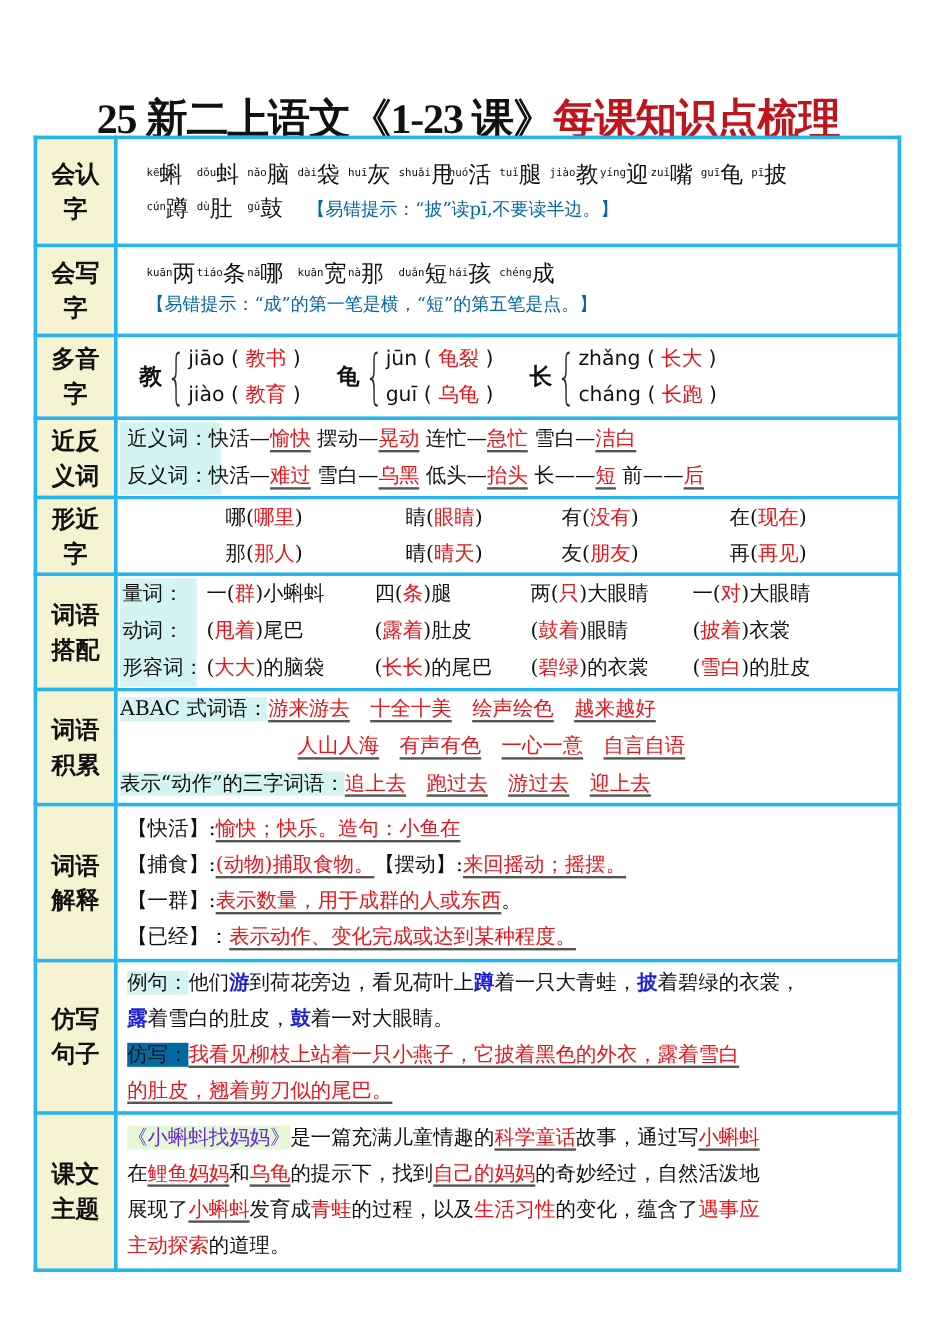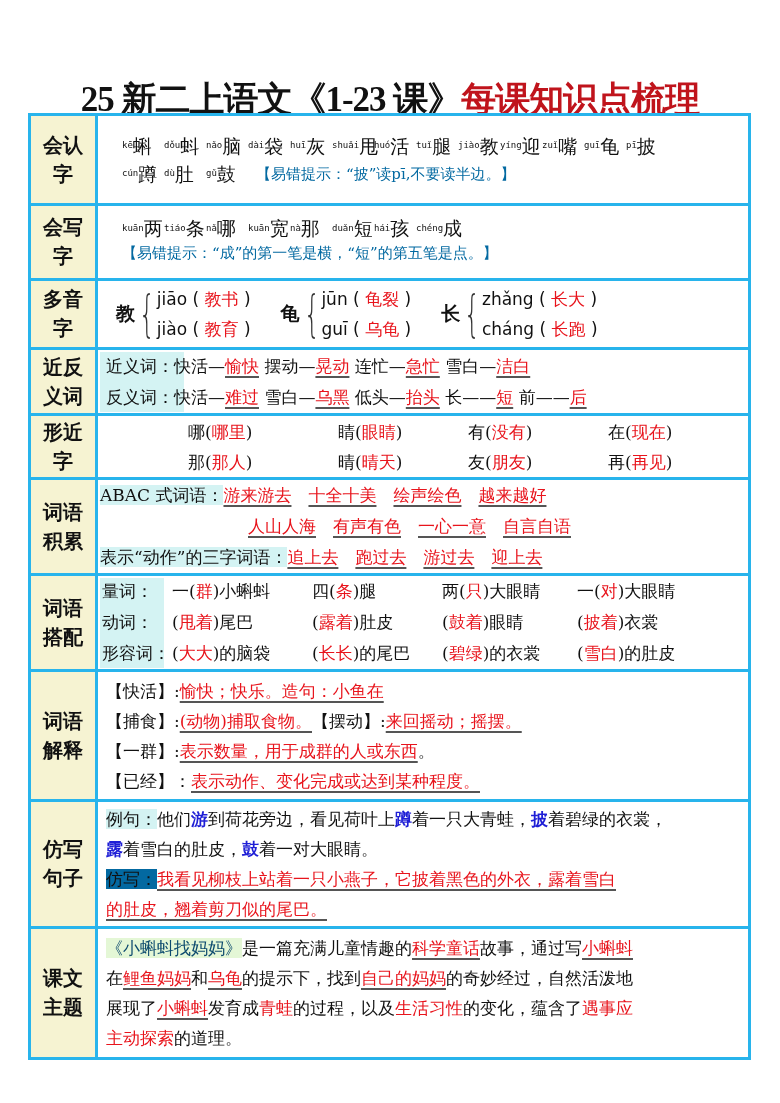--- a/index.html
+++ b/index.html
@@ -220,31 +220,20 @@
             <div><span>那(</span><span class="red">那人</span><span>)</span></div>
             <div><span>晴(</span><span class="red">晴天</span><span>)</span></div>
             <div><span>友(</span><span class="red">朋友</span><span>)</span></div>
             <div><span>再(</span><span class="red">再见</span><span>)</span></div>
           </div>
     </td>
   </tr>
 
   <tr style="height:95px">
     <td class="lab">
-          <div style="width:48px;margin:auto">词语积累</div>
-        </td>
-    <td class="con">
-      <div class="line" style="padding-left:2px" id="abac1"><span class="hl">ABAC 式词语：</span><span class="red u">游来游去</span><span>　</span><span class="red u">十全十美</span><span>　</span><span class="red u">绘声绘色</span><span>　</span><span class="red u">越来越好</span><span>　</span></div>
-      <div class="line" style="padding-left:150px" id="abac2"><span class="red u">人山人海</span><span>　</span><span class="red u">有声有色</span><span>　</span><span class="red u">一心一意</span><span>　</span><span class="red u">自言自语</span><span>　</span></div>
-      <div class="line" style="padding-left:2px" id="act"><span class="hl">表示“动作”的三字词语：</span><span class="red u">追上去</span><span>　</span><span class="red u">跑过去</span><span>　</span><span class="red u">游过去</span><span>　</span><span class="red u">迎上去</span><span>　</span></div>
-    </td>
-  </tr>
-
-  <tr style="height:95px">
-    <td class="lab">
           <div style="width:48px;margin:auto">词语搭配</div>
         </td>
     <td class="con" style="position:relative">
       <div class="hl" style="position:absolute;left:2px;top:2px;width:64px;height:90px"></div>
       <div id="coll" style="position:relative">
             <div style="display: grid; grid-template-columns: 70px 140px 130px 135px 130px; line-height: 31px; padding-left: 4px; white-space: nowrap;">
               <span>量词：</span>
               <span><span>一(</span><span class="red">群</span><span>)小蝌蚪</span></span>
               <span><span>四(</span><span class="red">条</span><span>)腿</span></span>
               <span><span>两(</span><span class="red">只</span><span>)大眼睛</span></span>
@@ -261,20 +250,31 @@
               <span>形容词：</span>
               <span><span>(</span><span class="red">大大</span><span>)的脑袋</span></span>
               <span><span>(</span><span class="red">长长</span><span>)的尾巴</span></span>
               <span><span>(</span><span class="red">碧绿</span><span>)的衣裳</span></span>
               <span><span>(</span><span class="red">雪白</span><span>)的肚皮</span></span>
             </div>
           </div>
     </td>
   </tr>
 
+  <tr style="height:95px">
+    <td class="lab">
+          <div style="width:48px;margin:auto">词语积累</div>
+        </td>
+    <td class="con">
+      <div class="line" style="padding-left:2px" id="abac1"><span class="hl">ABAC 式词语：</span><span class="red u">游来游去</span><span>　</span><span class="red u">十全十美</span><span>　</span><span class="red u">绘声绘色</span><span>　</span><span class="red u">越来越好</span><span>　</span></div>
+      <div class="line" style="padding-left:150px" id="abac2"><span class="red u">人山人海</span><span>　</span><span class="red u">有声有色</span><span>　</span><span class="red u">一心一意</span><span>　</span><span class="red u">自言自语</span><span>　</span></div>
+      <div class="line" style="padding-left:2px" id="act"><span class="hl">表示“动作”的三字词语：</span><span class="red u">追上去</span><span>　</span><span class="red u">跑过去</span><span>　</span><span class="red u">游过去</span><span>　</span><span class="red u">迎上去</span><span>　</span></div>
+    </td>
+  </tr>
+
   <tr style="height:130px">
     <td class="lab">
           <div style="width:48px;margin:auto">词语解释</div>
         </td>
     <td class="con">
       <div class="note"><span>【快活】:</span><span class="red u">愉快；快乐。造句：小鱼在</span></div>
       <div class="note"><span>【捕食】:</span><span class="red u">(动物)捕取食物。</span><span>【摆动】:</span><span class="red u">来回摇动；摇摆。</span></div>
       <div class="note"><span>【一群】:</span><span class="red u">表示数量，用于成群的人或东西</span><span>。</span></div>
       <div class="note"><span>【已经】：</span><span class="red u">表示动作、变化完成或达到某种程度。</span></div>
     </td>
@@ -290,20 +290,20 @@
       <div class="note"><span class="hlg">仿写：</span><span class="red u">我看见柳枝上站着一只小燕子，它披着黑色的外衣，露着雪白</span></div>
       <div class="note"><span class="red u">的肚皮，翘着剪刀似的尾巴。</span></div>
     </td>
   </tr>
 
   <tr style="height:131px">
     <td class="lab">
           <div style="width:48px;margin:auto">课文主题</div>
         </td>
     <td class="con">
-      <div class="note" id="th1"><span style="color: #0c4a6e; background: rgb(228, 247, 214);">《小蝌蚪找妈妈》</span><span>是一篇充满儿童情趣的</span><span class="red u">科学童话</span><span>故事，通过写</span><span class="red u">小蝌蚪</span></div>
+      <div class="note" id="th1"><span style="color: #6d28d9; background: rgb(228, 247, 214);">《小蝌蚪找妈妈》</span><span>是一篇充满儿童情趣的</span><span class="red u">科学童话</span><span>故事，通过写</span><span class="red u">小蝌蚪</span></div>
       <div class="note" id="th2"><span>在</span><span class="red u">鲤鱼妈妈</span><span>和</span><span class="red u">乌龟</span><span>的提示下，找到</span><span class="red u">自己的妈妈</span><span>的奇妙经过，自然活泼地</span></div>
       <div class="note" id="th3"><span>展现了</span><span class="red u">小蝌蚪</span><span>发育成</span><span class="red">青蛙</span><span>的过程，以及</span><span class="red">生活习性</span><span>的变化，蕴含了</span><span class="red">遇事应</span></div>
       <div class="note" id="th4"><span class="red">主动探索</span><span>的道理。</span></div>
     </td>
   </tr>
 </tbody>
   </table>
 
 </body></html>

